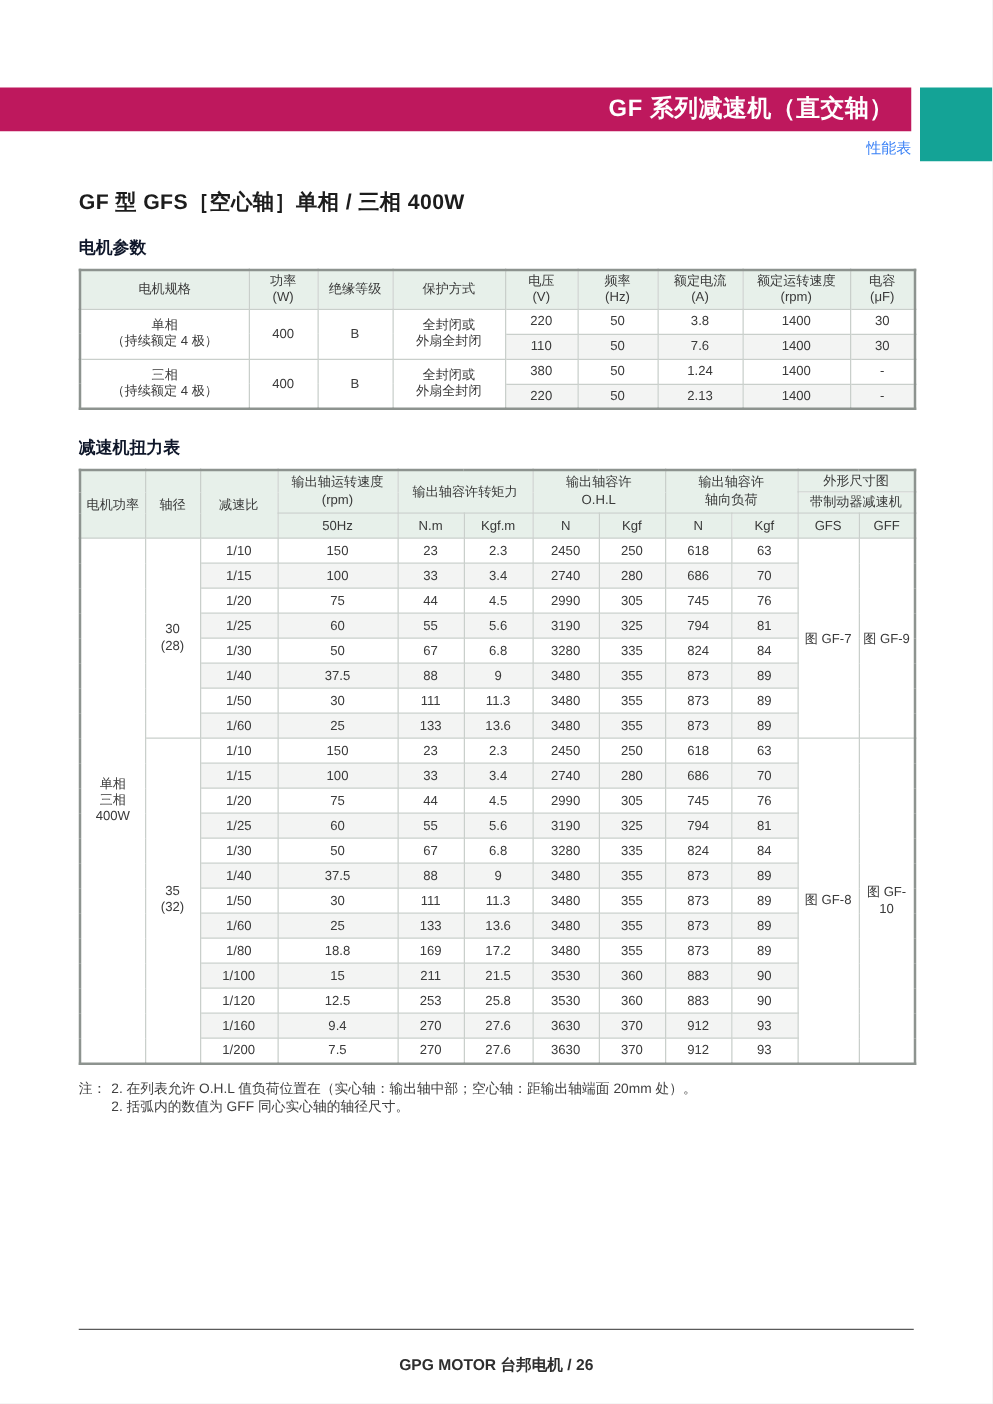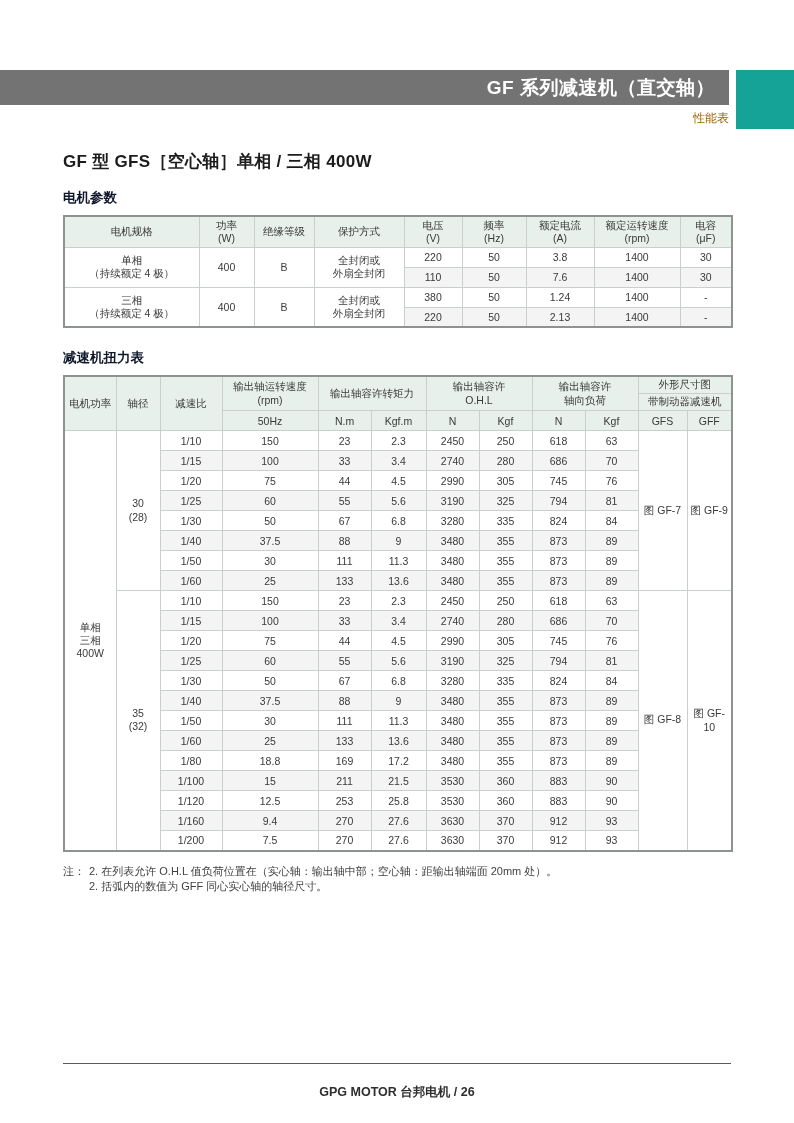--- a/index.html
+++ b/index.html
@@ -5,31 +5,31 @@
   * { box-sizing: border-box; margin: 0; padding: 0; }
   html,body { background:#e9e9e9; }
   body { font-family: "Liberation Sans","DejaVu Sans",sans-serif; }
   .page {
     position: relative; width: 794px; height: 1123px;
     background:#ffffff; margin: 0 auto; overflow: hidden; color:#3a3a3a;
   }
   
   .topbar {
     position:absolute; top:70px; left:0; width:729px; height:35px;
-    background:#737373; color:#ffffff; font-weight:bold; font-size:19px;
+    background:#be185d; color:#ffffff; font-weight:bold; font-size:19px;
     line-height:35px; text-align:right; padding-right:14px;
     letter-spacing:0.5px;
   }
   .corner-square {
     position:absolute; top:70px; left:736px; width:58px; height:59px;
     background:#14a396;
   }
   .perf-label {
     position:absolute; top:110px; left:0; width:729px;
-    text-align:right; font-size:12px; color:#a16207;
+    text-align:right; font-size:12px; color:#3b82f6;
   }
   
   .content { position:absolute; top:148px; left:63px; width:668px; }
   .doc-title { font-size:17px; font-weight:bold; color:#1c1c1c; line-height:28px; letter-spacing:0.3px; }
   .section-label { margin-top:13px; font-size:13.5px; font-weight:bold; color:#0f172a; }
   .section-label.second { margin-top:21px; }
 
   table { border-collapse:collapse; table-layout:fixed; width:668px; margin-top:8px; }
   th, td {
     border:1px solid #c9cfcb; text-align:center; vertical-align:middle;

